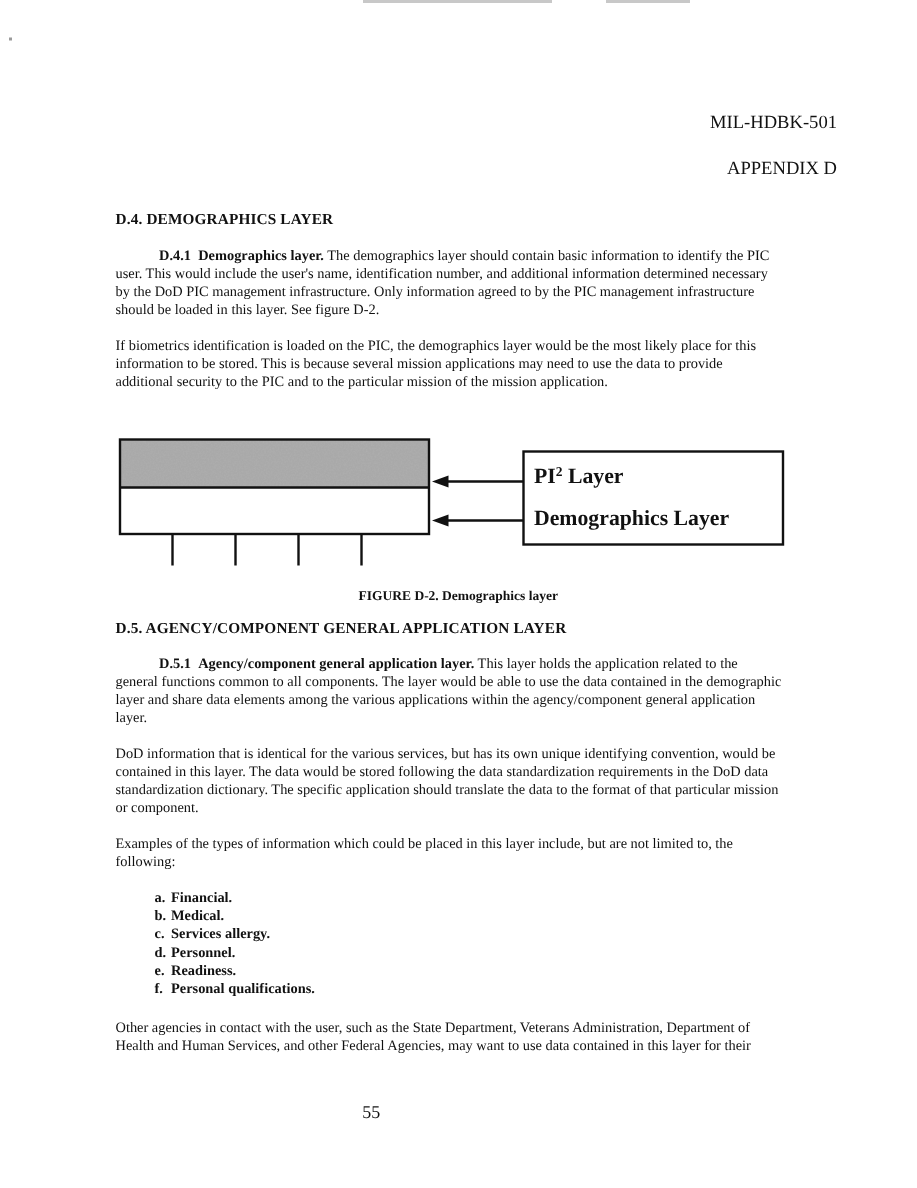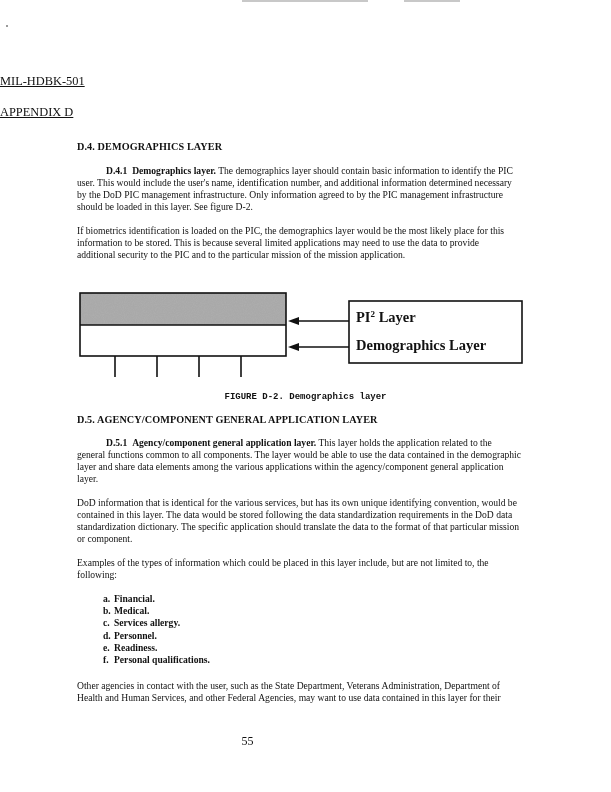--- a/index.html
+++ b/index.html
@@ -1,29 +1,29 @@
 <!DOCTYPE html>
 <html><head>
 <meta charset="utf-8">
 <style>
   html, body { margin: 0; padding: 0; background: #ffffff; }
   body { width: 611px; height: 792px; position: relative; overflow: hidden;
          font-family: "Liberation Serif", "DejaVu Serif", serif; color: #111; }
   .abs { position: absolute; }
   .topline { position: absolute; top: 0; height: 2px; background: #c8c8c8; }
-  .center { position: absolute; left: 0; width: 558px; text-align: left; font-size: 12.4px; text-decoration: underline; }
+  .center { position: absolute; left: 0; width: 558px; text-align: right; font-size: 12.4px; }
   .heading { position: absolute; left: 77px; font-weight: bold; font-size: 10.2px; letter-spacing: 0.1px; }
   .para { position: absolute; left: 77px; width: 525px; font-size: 9.6px; line-height: 12.1px; }
   .para b { font-weight: bold; }
   .indent { display: inline-block; width: 29px; }
   .list { position: absolute; left: 103px; font-size: 9.6px; line-height: 12.2px; }
   .list .li { white-space: nowrap; font-weight: bold; }
   .list .mk { display: inline-block; width: 11px; }
   .fig-caption { position: absolute; left: 0; width: 611px; text-align: center;
-                 font-weight: bold; font-size: 9px; font-family: Liberation Mono, monospace; }
+                 font-weight: bold; font-size: 9px; }
   .pagenum { position: absolute; left: 0; width: 495px; text-align: center; font-size: 12px; }
   .dot { position: absolute; width: 2px; height: 2px; background: #9a9a9a; }
   svg text { font-family: "Liberation Serif", "DejaVu Serif", serif; }
 </style>
 </head>
 <body>
 
 <div class="topline" style="left:242px;width:126px;"></div>
 <div class="topline" style="left:404px;width:56px;"></div>
 <div class="dot" style="left:6px;top:25px;"></div>
@@ -35,21 +35,21 @@
 
 <div class="para" style="top:165px;">
   <div><span class="indent"></span><b>D.4.1</b>&nbsp;&nbsp;<b>Demographics layer.</b><span> The demographics layer should contain basic information to identify the PIC</span></div>
   <div>user.  This would include the user's name, identification number, and additional information determined necessary</div>
   <div>by the DoD PIC management infrastructure.  Only information agreed to by the PIC management infrastructure</div>
   <div>should be loaded in this layer.  See figure D-2.</div>
 </div>
 
 <div class="para" style="top:225px;">
   <div>If biometrics identification is loaded on the PIC, the demographics layer would be the most likely place for this</div>
-  <div>information to be stored.  This is because several limited applications may need to use the data to provide</div>
+  <div>information to be stored.  This is because several mission applications may need to use the data to provide</div>
   <div>additional security to the PIC and to the particular mission of the mission application.</div>
 </div>
 
 <svg class="abs" style="left:0;top:0;" width="611" height="792">
   <defs>
     <filter id="grain" x="0" y="0" width="100%" height="100%">
       <feTurbulence type="fractalNoise" baseFrequency="0.9" numOctaves="2" seed="3" result="n"></feTurbulence>
       <feColorMatrix type="matrix" values="0 0 0 0 0.45  0 0 0 0 0.45  0 0 0 0 0.45  0 0 0 1.6 -0.55" in="n" result="g"></feColorMatrix>
       <feComposite in="g" in2="SourceGraphic" operator="in"></feComposite>
     </filter>

